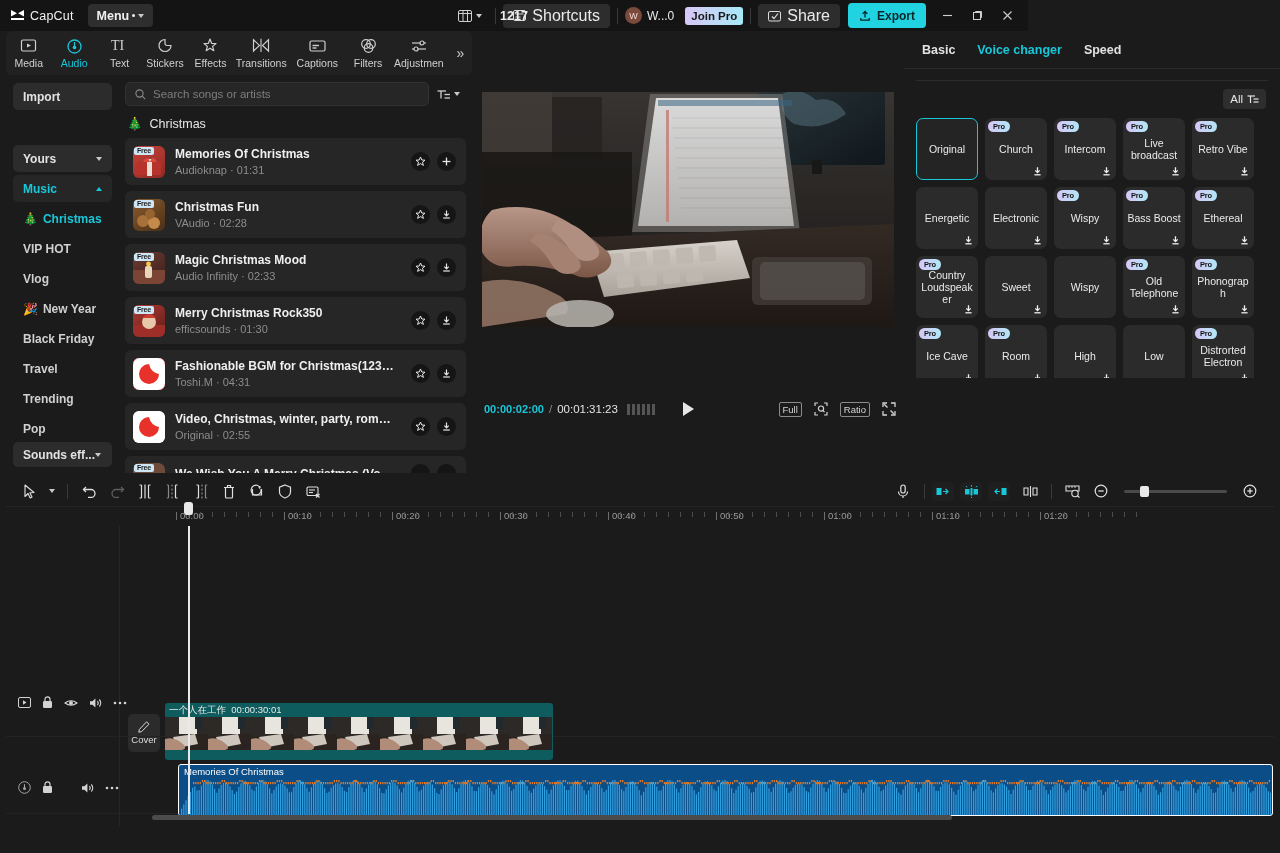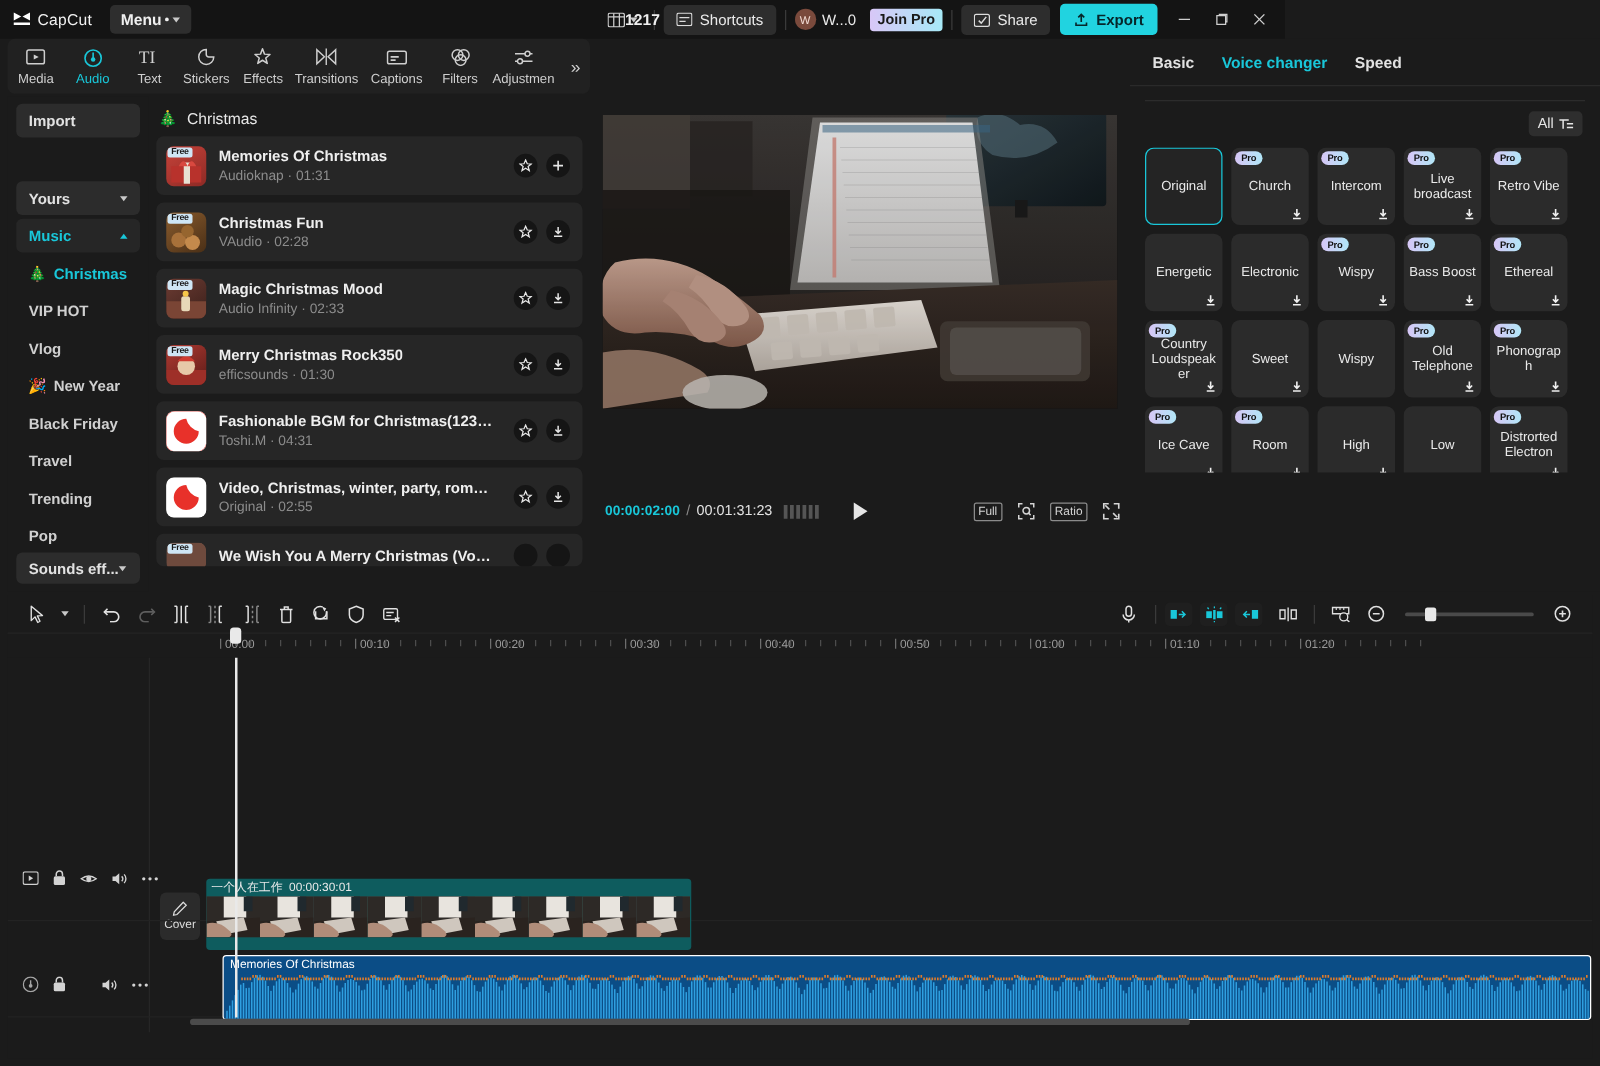--- a/index.html
+++ b/index.html
@@ -34,21 +34,21 @@
   .proj-title {
     position: absolute; left: 0; right: 0; text-align: center;
     font-size: 12.5px; color: #efefef; font-weight: 600; pointer-events: none;
   }
   .tb-right { margin-left: auto; display: flex; align-items: center; gap: 0px; padding-right: 6px; }
   .tb-layout { display: flex; align-items: center; gap: 4px; padding: 3px 6px; }
   .tb-sep { width: 1px; height: 16px; background: #3a3a3a; margin: 0 7px; }
   .tb-chip {
     display: flex; align-items: center; gap: 6px; height: 24px;
     padding: 0 10px; border-radius: 4px; background: #2d2d2d;
-    font-size: 12px; color: #eaeaea;
+    font-size: 16px; color: #eaeaea;
   }
   .tb-user { display: flex; align-items: center; gap: 5px; }
   .avatar {
     width: 17px; height: 17px; border-radius: 50%;
     background: #7a4a3c; color: #f3dcd4; font-size: 9px;
     display: flex; align-items: center; justify-content: center;
   }
   .uname { font-size: 12px; color: #eaeaea; }
   .joinpro {
     margin-left: 6px; height: 18px; padding: 0 6px; border-radius: 3px;
@@ -469,20 +469,42 @@
     <div class="lb-sub lb-label-dim" style="margin-top:5px">
       <span>Beats</span>
     </div>
     <div class="lb-bottom">
       <span>Sounds eff...</span>
       <span class="sp caret-d"></span>
     </div>
   </div>
 
   <div class="musicpanel">
+    <div class="searchrow">
+      <div class="searchbox">
+        <span>
+          <svg width="11" height="11" viewBox="0 0 11 11">
+              <circle cx="4.5" cy="4.5" r="3.6" fill="none" stroke="#8b8b8b" stroke-width="1.1"></circle>
+              <line x1="7.2" y1="7.2" x2="10.2" y2="10.2" stroke="#8b8b8b" stroke-width="1.1"></line>
+            </svg>
+        </span>
+        <span class="ph">Search songs or artists</span>
+      </div>
+      <div class="filter-btn">
+        <span>
+          <svg width="14" height="11" viewBox="0 0 14 11">
+              <line x1="0.5" y1="2" x2="9" y2="2" stroke="#cfcfcf" stroke-width="1.3"></line>
+              <line x1="4" y1="2" x2="4" y2="9.5" stroke="#cfcfcf" stroke-width="1.3"></line>
+              <line x1="7.5" y1="5.5" x2="13" y2="5.5" stroke="#cfcfcf" stroke-width="1.3"></line>
+              <line x1="7.5" y1="9" x2="13" y2="9" stroke="#cfcfcf" stroke-width="1.3"></line>
+            </svg>
+        </span>
+        <span class="caret-d"></span>
+      </div>
+    </div>
 
     <div class="cat-head">
       <span>🎄</span>
       <span>Christmas</span>
     </div>
 
     <div class="songlist">
 
       <div class="song">
         <div class="cover" style="background:linear-gradient(145deg,#c8433a,#8d2a25);">

